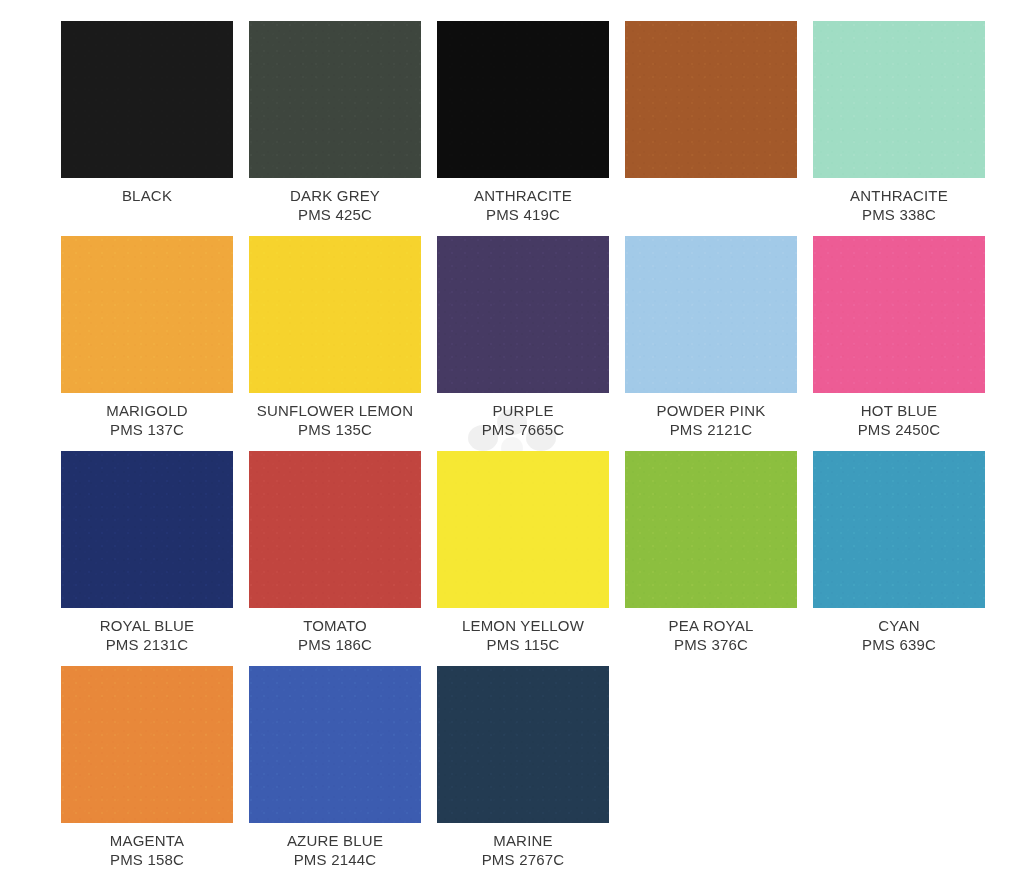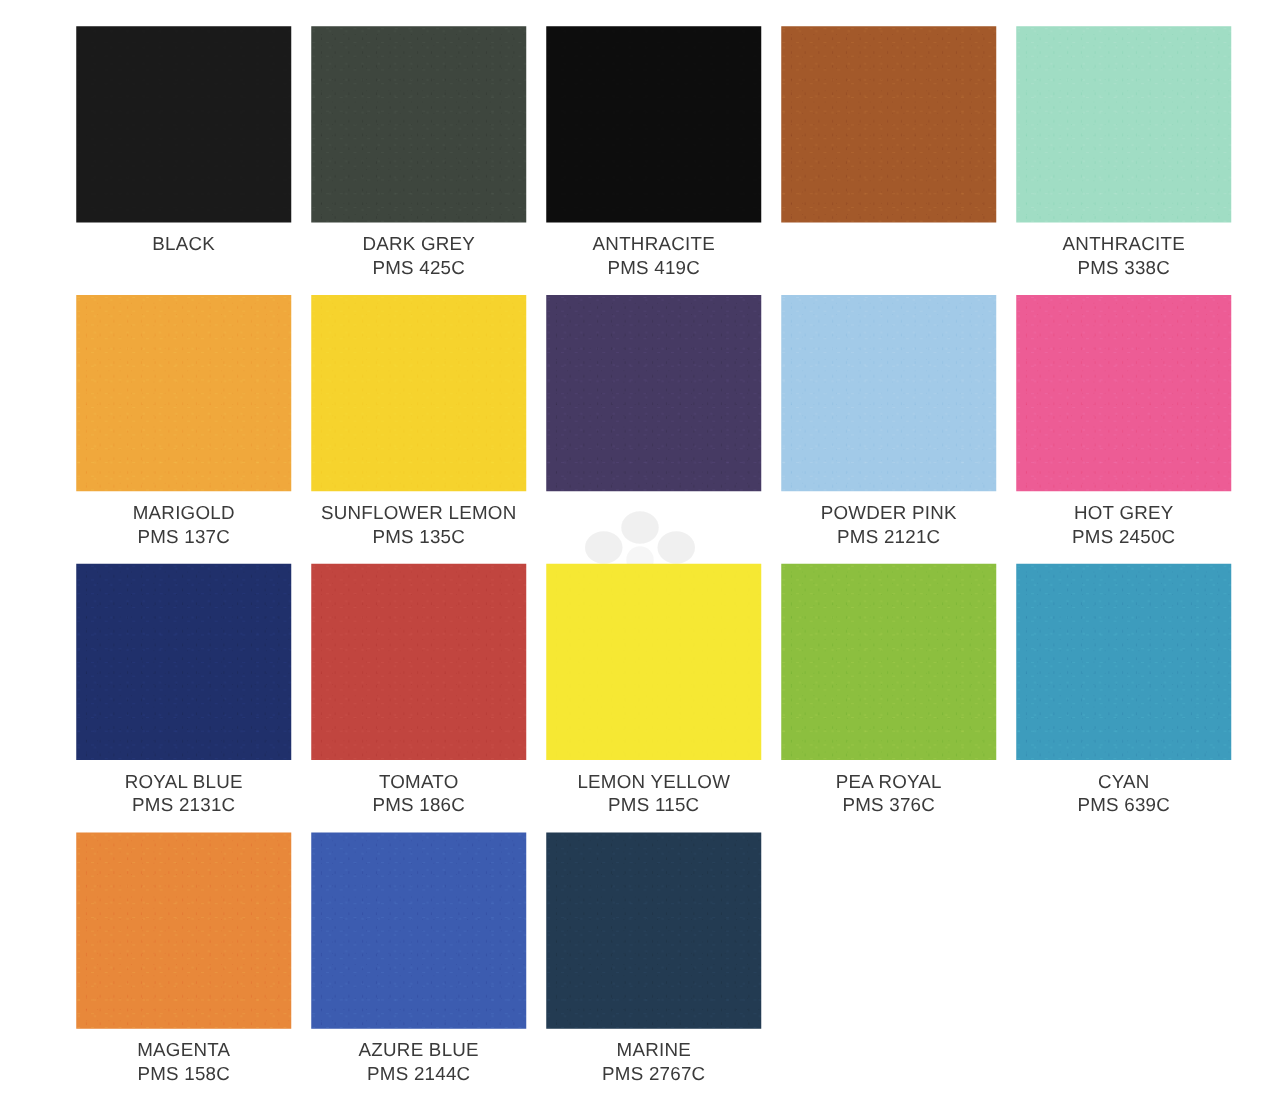--- a/index.html
+++ b/index.html
@@ -168,36 +168,40 @@
         </div>
         <div class="caption">
           <span class="name">SUNFLOWER LEMON</span>
           <span class="pms">PMS 135C</span>
         </div>
       </div>
       <div class="swatch-cell">
         <div class="chip" style="background-color: rgb(70, 58, 99);">
           <div class="grain"></div>
         </div>
+        <div class="caption">
+          <span class="name">PURPLE</span>
+          <span class="pms">PMS 7665C</span>
+        </div>
       </div>
       <div class="swatch-cell">
         <div class="chip" style="background-color: rgb(162, 202, 232);">
           <div class="grain"></div>
         </div>
         <div class="caption">
           <span class="name">POWDER PINK</span>
           <span class="pms">PMS 2121C</span>
         </div>
       </div>
       <div class="swatch-cell">
         <div class="chip" style="background-color: rgb(237, 92, 149);">
           <div class="grain"></div>
         </div>
         <div class="caption">
-          <span class="name">HOT GREY</span>
+          <span class="name">HOT BLUE</span>
           <span class="pms">PMS 2450C</span>
         </div>
       </div>
       <div class="swatch-cell">
         <div class="chip" style="background-color: rgb(32, 48, 107);">
           <div class="grain"></div>
         </div>
         <div class="caption">
           <span class="name">ROYAL BLUE</span>
           <span class="pms">PMS 2131C</span>

